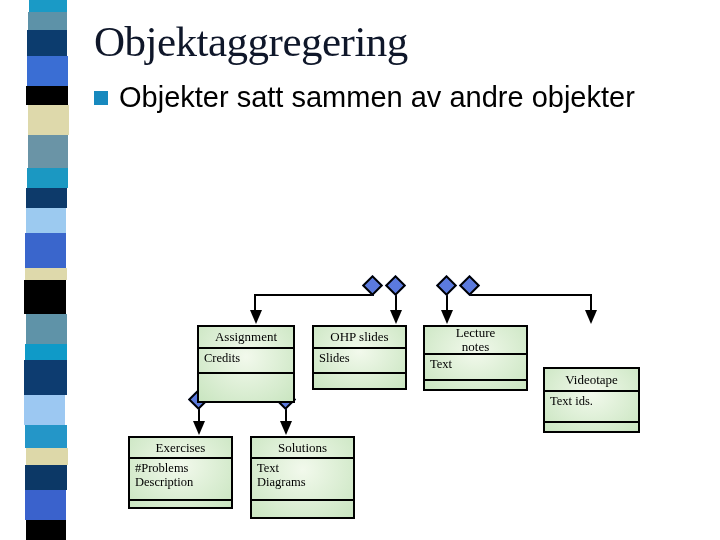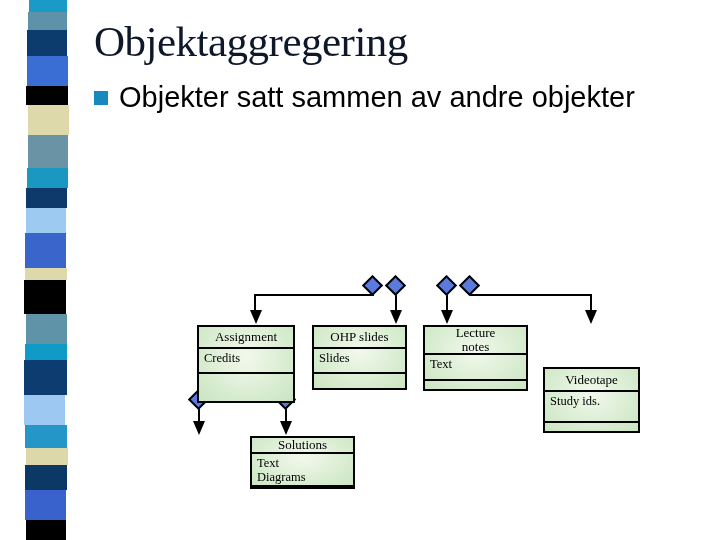--- a/index.html
+++ b/index.html
@@ -121,24 +121,30 @@
         <div class="box-footer"></div>
       </div>
       <div class="uml-box" style="left: 423px; top: 325px; width: 105px; height: 66px; background: radial-gradient(at 50% 40%, rgb(242, 249, 236) 0%, rgb(201, 229, 192) 100%); border-color: rgb(0, 0, 0);">
         <div class="box-title" style="height: 28px;">Lecture
 notes</div>
         <div class="box-attrs" style="height: 26px;">Text</div>
         <div class="box-footer"></div>
       </div>
       <div class="uml-box" style="left: 543px; top: 325px; width: 97px; height: 66px; background: radial-gradient(at 50% 40%, rgb(242, 249, 236) 0%, rgb(201, 229, 192) 100%); border-color: rgb(0, 0, 0); margin-top: 42px;">
         <div class="box-title" style="height: 23px;">Videotape</div>
-        <div class="box-attrs" style="height: 31px;">Study ids.</div>
+        <div class="box-attrs" style="height: 31px;">Text ids.</div>
         <div class="box-footer"></div>
       </div>
-      <div class="uml-box" style="left: 250px; top: 436px; width: 105px; height: 53px; background: radial-gradient(at 50% 40%, rgb(242, 249, 236) 0%, rgb(201, 229, 192) 100%); border-color: rgb(0, 0, 0);">
+      <div class="uml-box" style="left: 128px; top: 436px; width: 105px; height: 73px; background: radial-gradient(at 50% 40%, rgb(242, 249, 236) 0%, rgb(201, 229, 192) 100%); border-color: rgb(0, 0, 0);">
+        <div class="box-title" style="height: 21px;">Exercises</div>
+        <div class="box-attrs" style="height: 42px;">#Problems
+Description</div>
+        <div class="box-footer"></div>
+      </div>
+      <div class="uml-box" style="left: 250px; top: 436px; width: 105px; height: 83px; background: radial-gradient(at 50% 40%, rgb(242, 249, 236) 0%, rgb(201, 229, 192) 100%); border-color: rgb(0, 0, 0);">
         <div class="box-title" style="height: 21px;">Solutions</div>
         <div class="box-attrs" style="height: 42px;">Text
 Diagrams</div>
         <div class="box-footer"></div>
       </div>
     </div>
 
 </div>
 
 </body></html>

